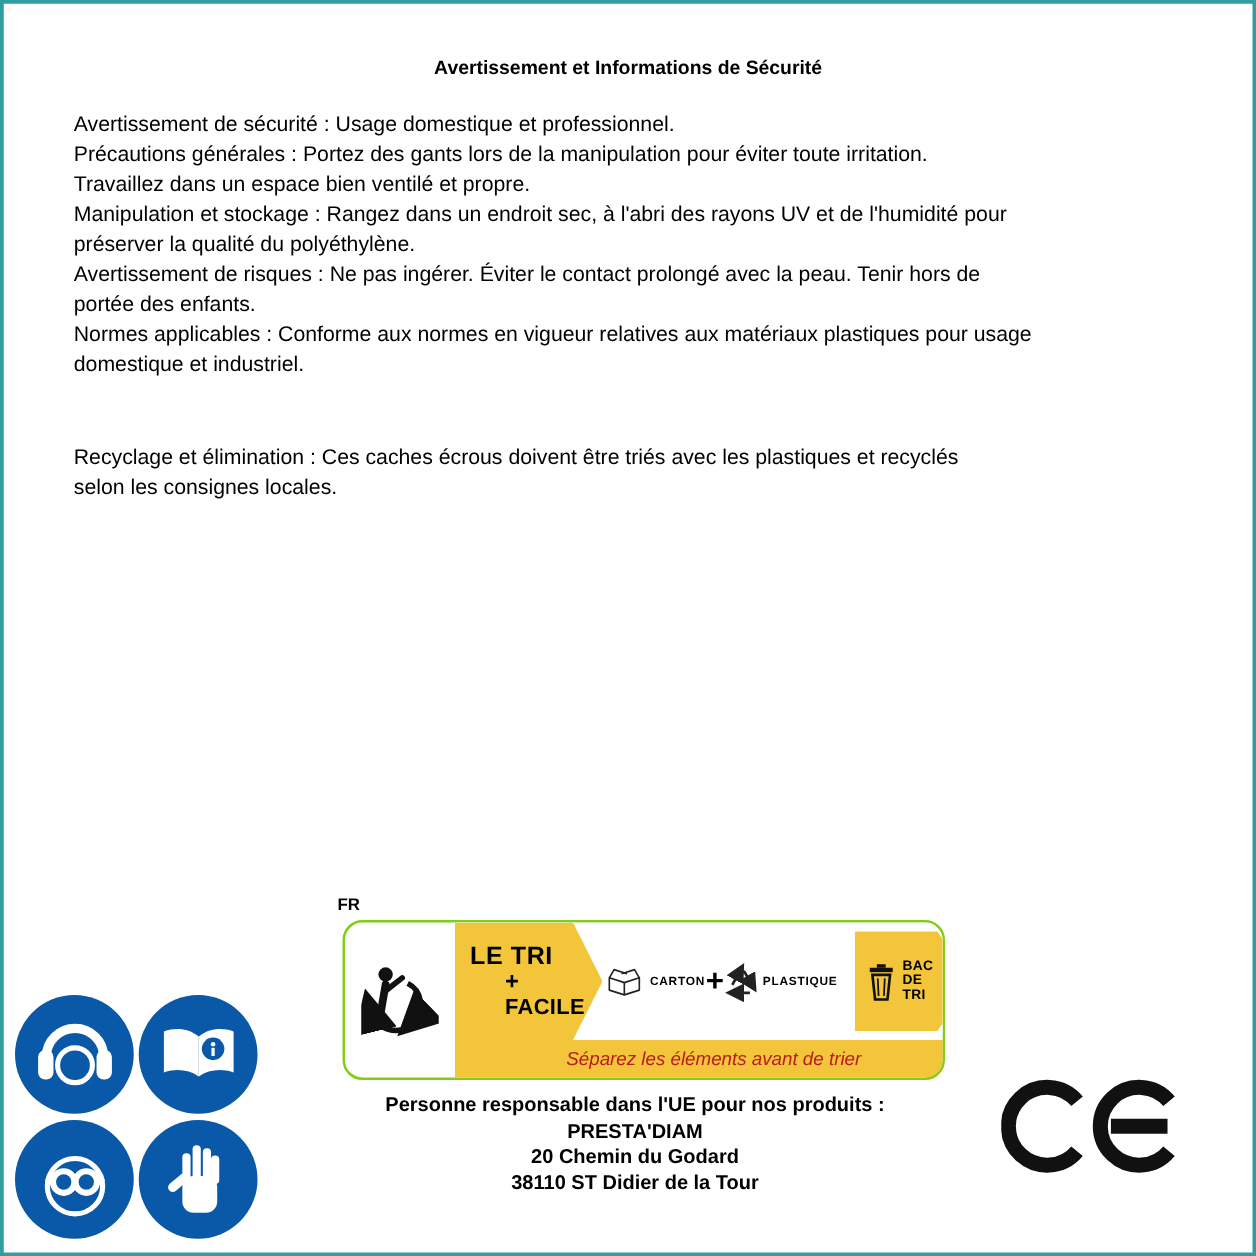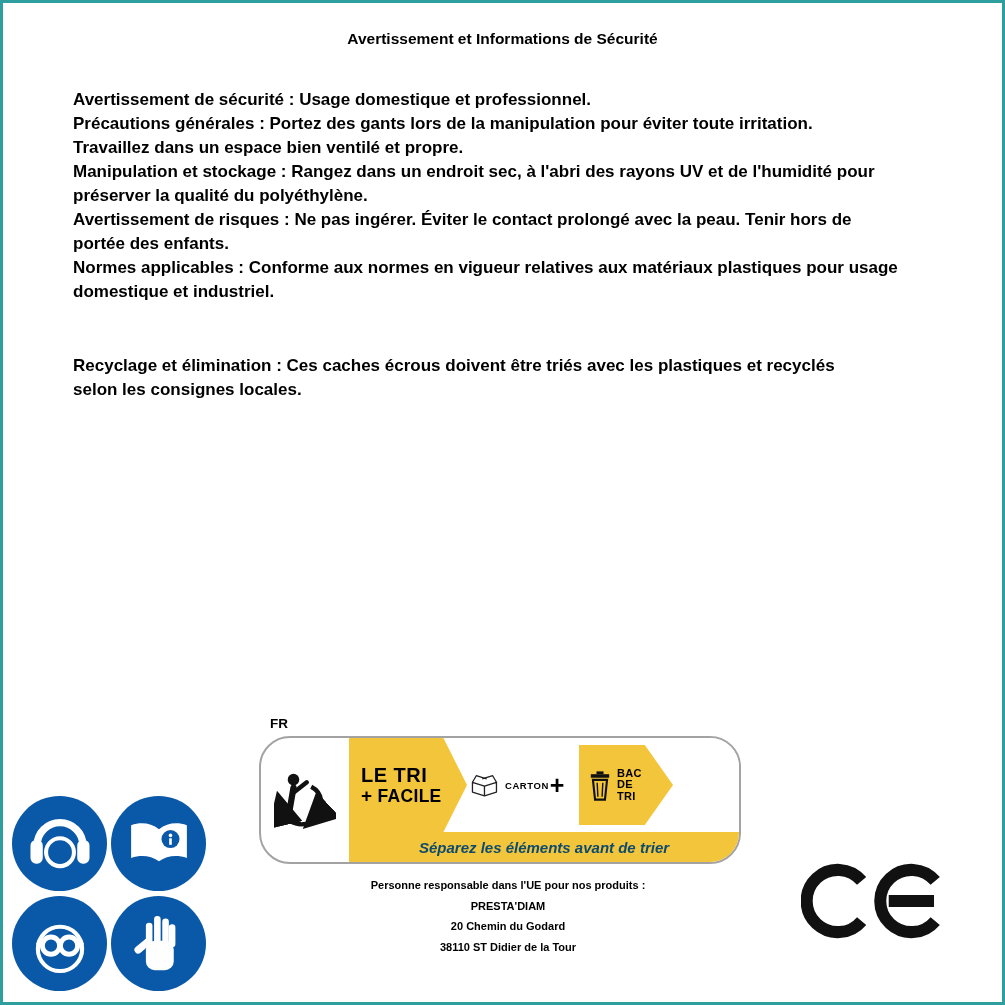--- a/index.html
+++ b/index.html
@@ -9,29 +9,28 @@
     border:3px solid #2f9e9e;
     font-family:"Liberation Sans", sans-serif;
     color:#000;
     position:relative;
     overflow:hidden;
   }
   .page-title {
     text-align:center;
     font-weight:bold;
     font-size:15.5px;
-    padding-top:27px;
+    padding-top:43px;
   }
   .body-text {
     position:absolute;
-    left:70px; top:85px;
+    left:56px; top:85px;
     width:905px;
     font-size:17px;
     line-height:24px;
-    font-weight:bold;
   }
   .body-text p { margin:0; white-space:pre-line; }
   .recycling-par { margin-top:50px !important; }
 
   
   .picto-grid {
     position:absolute;
     left:9px; top:793px;
     display:grid;
     grid-template-columns:repeat(2, 97px);
@@ -44,45 +43,45 @@
     background:#0a58a8;
     display:flex; align-items:center; justify-content:center;
   }
 
   
   .fr-code {
     position:absolute; left:267px; top:713px;
     font-weight:bold; font-size:13.5px;
   }
   .tri-label {
-    position:absolute; left:256px; top:733px;
+    position:absolute; left:271px; top:733px;
     width:482px; height:128px;
     background:#fff;
-    border:2px solid #a3a3a3;
-    border-radius:31px;
+    border:2px solid #84cc16;
+    border-radius:16px;
     display:flex;
     overflow:hidden;
   }
   .triman-box {
     width:88px; flex:0 0 88px;
     display:flex; align-items:center; justify-content:center;
   }
   .tri-right { flex:1; display:flex; flex-direction:column; }
   .tri-row { flex:1; display:flex; align-items:center; background:#fff; }
   .letri-block {
     width:118px; height:100%;
     background:#f3c53b;
     clip-path:polygon(0 0, 80% 0, 100% 50%, 80% 100%, 0 100%);
     display:flex; flex-direction:column; justify-content:center;
     padding-left:12px;
     font-weight:800;
     line-height:1.05;
   }
   .letri-line1 { font-size:20px; letter-spacing:0.5px; }
-  .letri-line2 { font-size:17.5px; letter-spacing:0.3px; }
+  .letri-line2 { font-size:17.5px; letter-spacing:0.3px;margin-left:28px; }
   .letri-line2 .plus-glyph { font-size:19px; }
   .material {
     display:flex; flex-direction:row; align-items:center; justify-content:center;
     gap:3px;
   }
   .material.carton { width:82px; }
   .material.plastique { width:90px; }
   .material-label { font-size:9.5px; font-weight:bold; letter-spacing:0.6px; }
   .plus-sep { width:16px; font-size:25px; font-weight:bold; text-align:center; }
   .bac-arrow {
@@ -91,30 +90,30 @@
     background:#f3c53b;
     clip-path:polygon(0 0, 70% 0, 100% 50%, 70% 100%, 0 100%);
     display:flex; align-items:center;
     padding-left:9px; gap:5px;
   }
   .bac-text { font-size:11px; font-weight:800; line-height:11.5px; letter-spacing:0.3px; }
   .tri-footer {
     height:30px; flex:0 0 30px;
     background:#f3c53b;
     display:flex; align-items:center; justify-content:center;
-    font-size:15px; font-weight:bold; font-style:italic;
-    color:#0c4a6e;
+    font-size:15px; font-weight:normal; font-style:italic;
+    color:#b91c1c;
   }
 
   
   .responsible {
     position:absolute; left:255px; top:872px;
     width:500px;
     text-align:center;
-    font-size:11px; font-weight:bold;
+    font-size:16px; font-weight:bold;
     line-height:20.5px;
   }
 
   
   .ce-mark { position:absolute; left:798px; top:858px; }
 </style>
 </head>
 <body>
 
 <div class="page-title">Avertissement et Informations de Sécurité</div>
@@ -202,20 +201,35 @@
           <g stroke="#222" stroke-width="2.4" fill="#fff" stroke-linejoin="round">
             <polygon points="10,18 32,25 54,18 54,36 32,43 10,36"></polygon>
             <path d="M32 25 L32 43" fill="none"></path>
             <path d="M10 18 L17 6 L36 12" fill="none"></path>
             <path d="M54 18 L47 6 L28 12" fill="none"></path>
           </g>
         </svg>
         <span class="material-label">CARTON</span>
       </div>
       <div class="plus-sep">+</div>
+      <div class="material plastique">
+        <svg viewBox="0 0 56 50" width="44" height="38">
+          <defs>
+            <marker id="rc-ah" markerWidth="7" markerHeight="7" refX="3.5" refY="3.5" orient="auto">
+              <path d="M0 0 L7 3.5 L0 7 Z" fill="#222"></path>
+            </marker>
+          </defs>
+          <g stroke="#222" stroke-width="4.5" fill="none">
+            <path d="M31 8 L44 30" marker-end="url(#rc-ah)"></path>
+            <path d="M41 44 L16 44" marker-end="url(#rc-ah)"></path>
+            <path d="M12 31 L24 9" marker-end="url(#rc-ah)"></path>
+          </g>
+        </svg>
+        <span class="material-label">PLASTIQUE</span>
+      </div>
       <div class="bac-arrow">
         <svg viewBox="0 0 34 44" width="24" height="33">
           <rect x="12" y="2" width="10" height="4" fill="#111"></rect>
           <rect x="4" y="6" width="26" height="5" fill="#111"></rect>
           <path d="M7 14 L10 42 L24 42 L27 14 Z" fill="none" stroke="#111" stroke-width="3"></path>
           <path d="M13 18 L14 38 M21 18 L20 38" stroke="#111" stroke-width="2" fill="none"></path>
         </svg>
         <div class="bac-text">
           <div>BAC</div>
           <div>DE</div>

